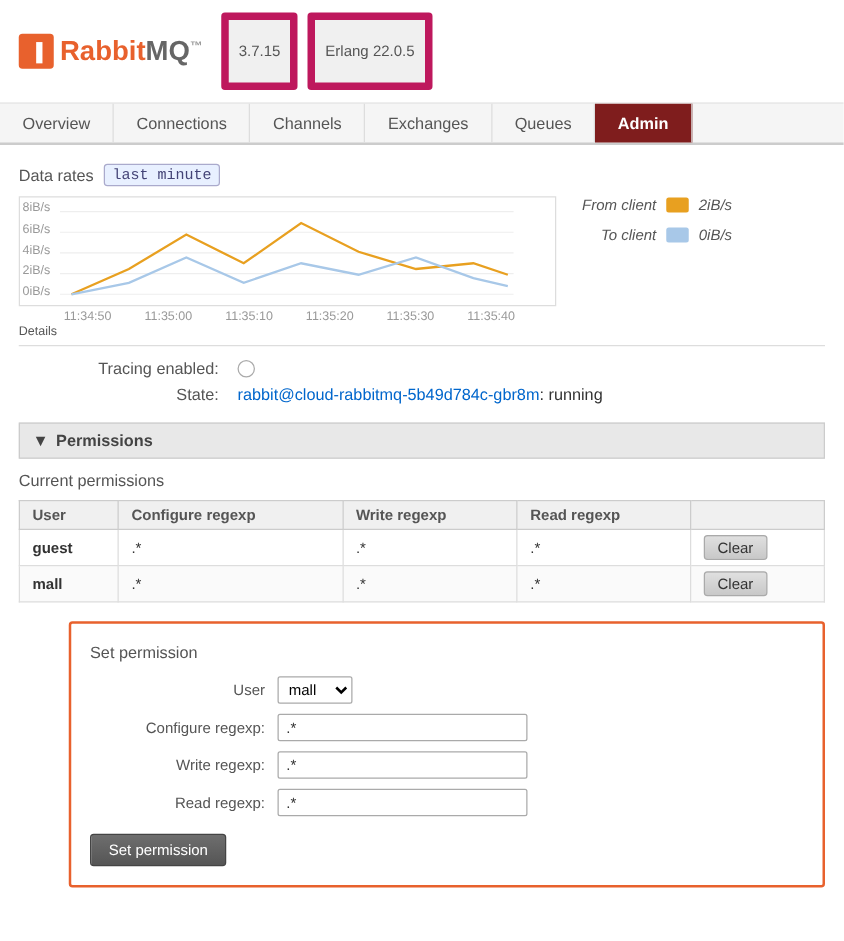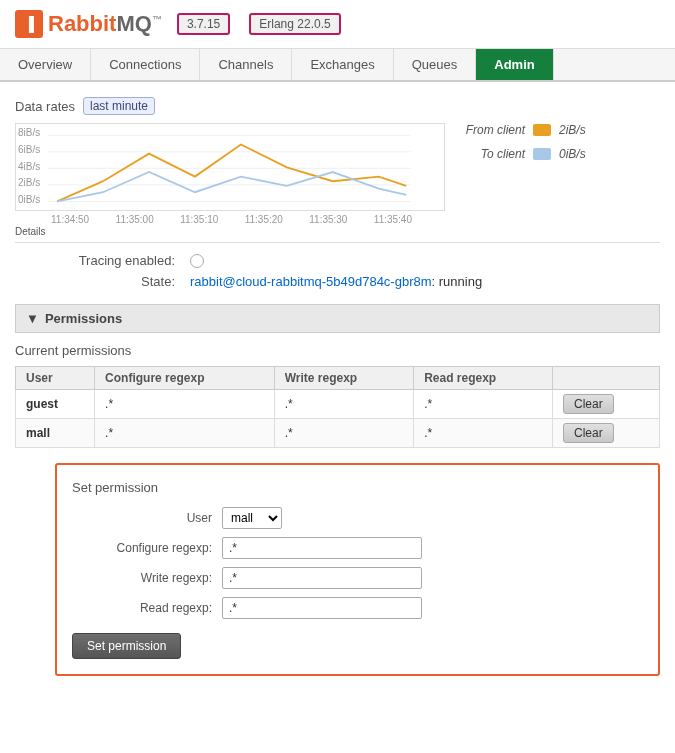--- a/index.html
+++ b/index.html
@@ -6,32 +6,32 @@
     body { font-family: Arial, sans-serif; font-size: 13px; color: #333; background: #fff; width: 675px; }
 
     
     .header { display: flex; align-items: center; padding: 10px 15px; border-bottom: 1px solid #ddd; }
     .logo { display: flex; align-items: center; margin-right: 15px; }
     .logo-icon { width: 28px; height: 28px; background: #e8612d; border-radius: 3px; display: flex; align-items: center; justify-content: center; margin-right: 5px; }
     .logo-icon span { color: white; font-weight: bold; font-size: 14px; }
     .logo-text { font-size: 22px; font-weight: bold; color: #666; }
     .logo-text .rabbit { color: #e8612d; }
     .logo-tm { font-size: 10px; color: #999; vertical-align: super; }
-    .version-badge { background: #f0f0f0; border: 2px solid #be185d; border-radius: 3px; padding: 2px 8px; font-size: 12px; color: #555; margin-right: 19px; }
+    .version-badge { background: #f0f0f0; border: 6px solid #be185d; border-radius: 3px; padding: 18px 8px; font-size: 12px; color: #555; margin-right: 8px; }
 
     
     nav { display: flex; border-bottom: 2px solid #ccc; background: #f5f5f5; }
     nav a { padding: 8px 18px; text-decoration: none; color: #555; font-size: 13px; border-right: 1px solid #ddd; display: block; }
-    nav a.active { background: #15803d; color: white; font-weight: bold; }
+    nav a.active { background: #7f1d1d; color: white; font-weight: bold; }
 
     
     .content { padding: 15px; }
     .data-rates-header { display: flex; align-items: center; gap: 8px; margin-bottom: 8px; }
     .data-rates-label { font-weight: normal; color: #555; }
-    .last-minute-badge { background: #e8f0ff; border: 1px solid #aac; border-radius: 3px; padding: 1px 6px; font-size: 12px; color: #447; }
+    .last-minute-badge { background: #e8f0ff; border: 1px solid #aac; border-radius: 3px; padding: 1px 6px; font-size: 12px; color: #447; font-family: Liberation Mono, monospace; }
 
     
     .chart-container { display: flex; align-items: flex-start; margin-bottom: 15px; }
     .chart-area { border: 1px solid #ddd; width: 430px; height: 88px; position: relative; background: #fff; }
     .chart-svg { width: 100%; height: 85px; }
     .chart-labels { display: flex; justify-content: space-between; font-size: 10px; color: #999; padding: 2px 5px; }
     .chart-yaxis { position: absolute; left: 2px; top: 3px; display: flex; flex-direction: column; justify-content: space-between; height: 82px; font-size: 10px; color: #999; }
 
     .chart-legend { margin-left: 20px; display: flex; flex-direction: column; gap: 10px; }
     .legend-item { display: flex; align-items: center; gap: 8px; font-size: 12px; font-style: italic; }

